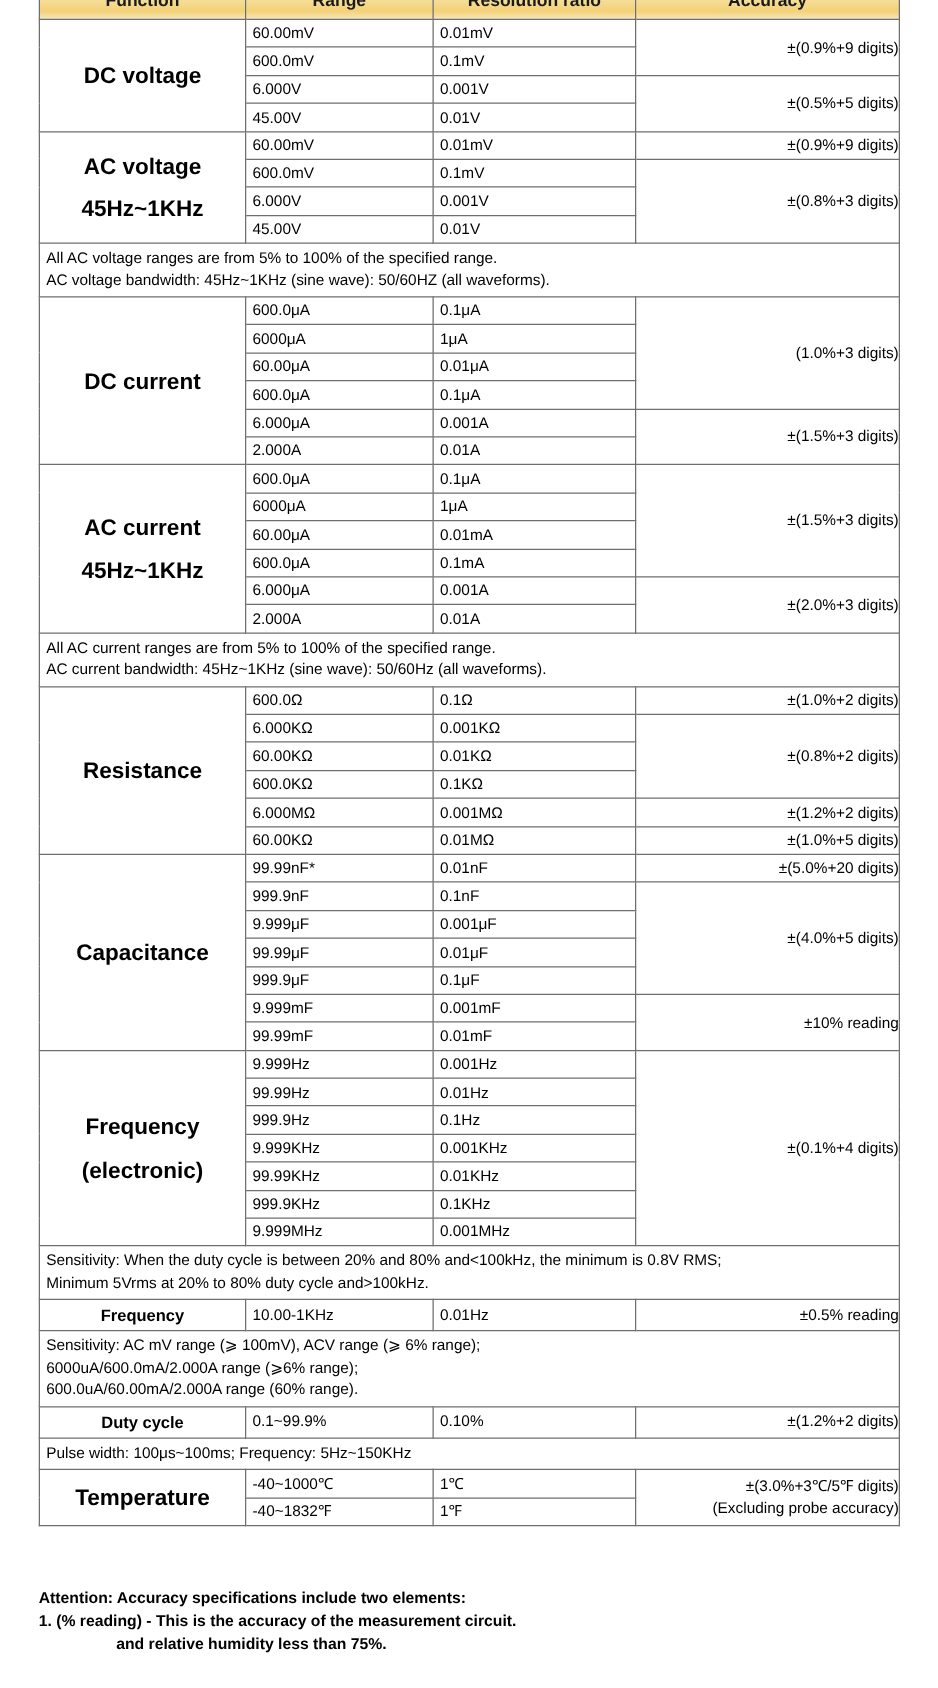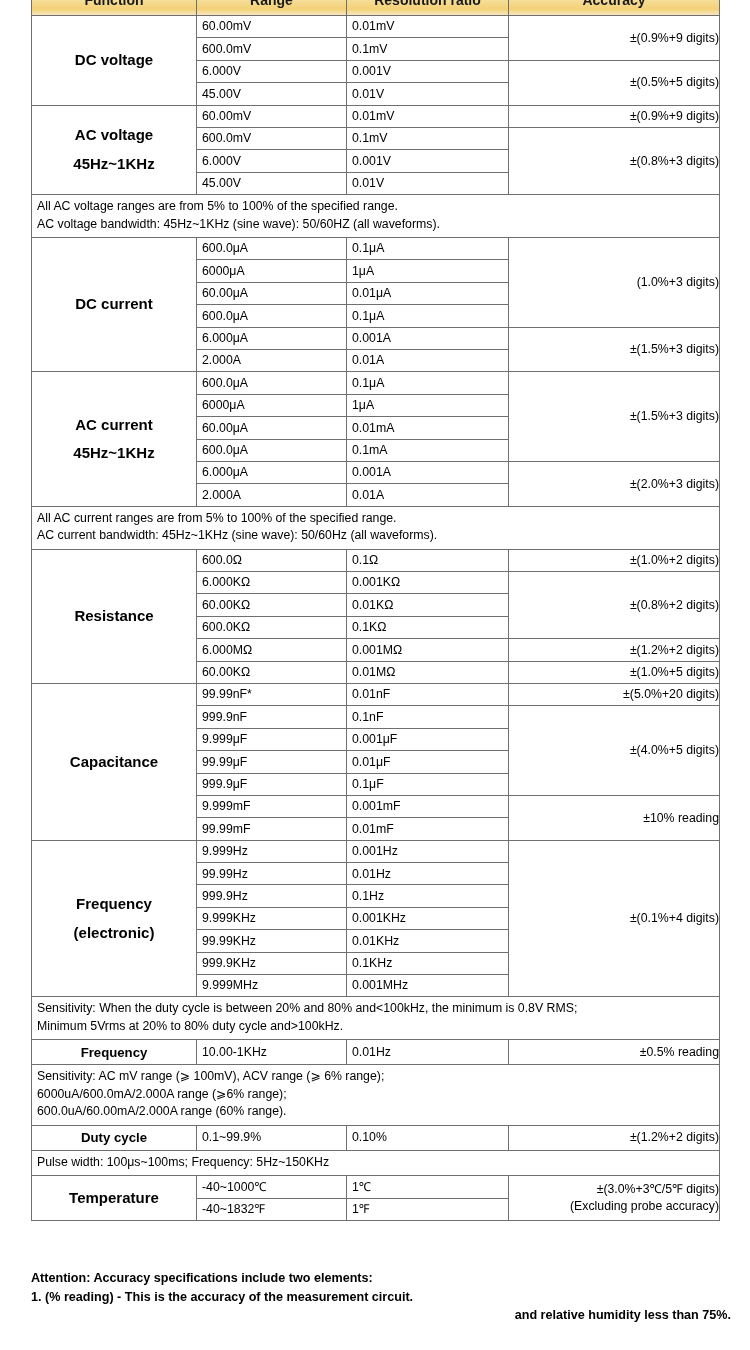--- a/index.html
+++ b/index.html
@@ -53,21 +53,21 @@
     font-size: 14px;
     background: linear-gradient(to bottom,#f7f0dc 0%, #f6e3a9 35%, #f3d176 78%, #f6e8c4 100%);
     border: 1px solid #6f6f6f;
     color: #1a1a1a;
   }
 
   
   td.func {
     text-align: center;
     font-weight: bold;
-    font-size: 15px;
+    font-size: 18px;
     line-height: 1.9;
   }
   td.val {
     padding-left: 5px;
     height: 21.4px;
     white-space: nowrap;
   }
   td.acc {
     text-align: right;
     white-space: nowrap;
@@ -93,21 +93,21 @@
     position: absolute;
     left: 31px;
     top: 1221px;
     width: 700px;
     font-size: 12.6px;
     font-weight: bold;
     line-height: 1.48;
     margin-top: 48px;
   }
   .footer .fl { display: block; white-space: nowrap; }
-  .footer .indent { padding-left: 62px; text-align: right; }
+  .footer .indent { padding-left: 62px; }
 </style>
 </head>
 <body>
 
 <div class="page">
 
   <table class="spec-table">
     <colgroup>
       <col class="c-func">
         <col class="c-range">

